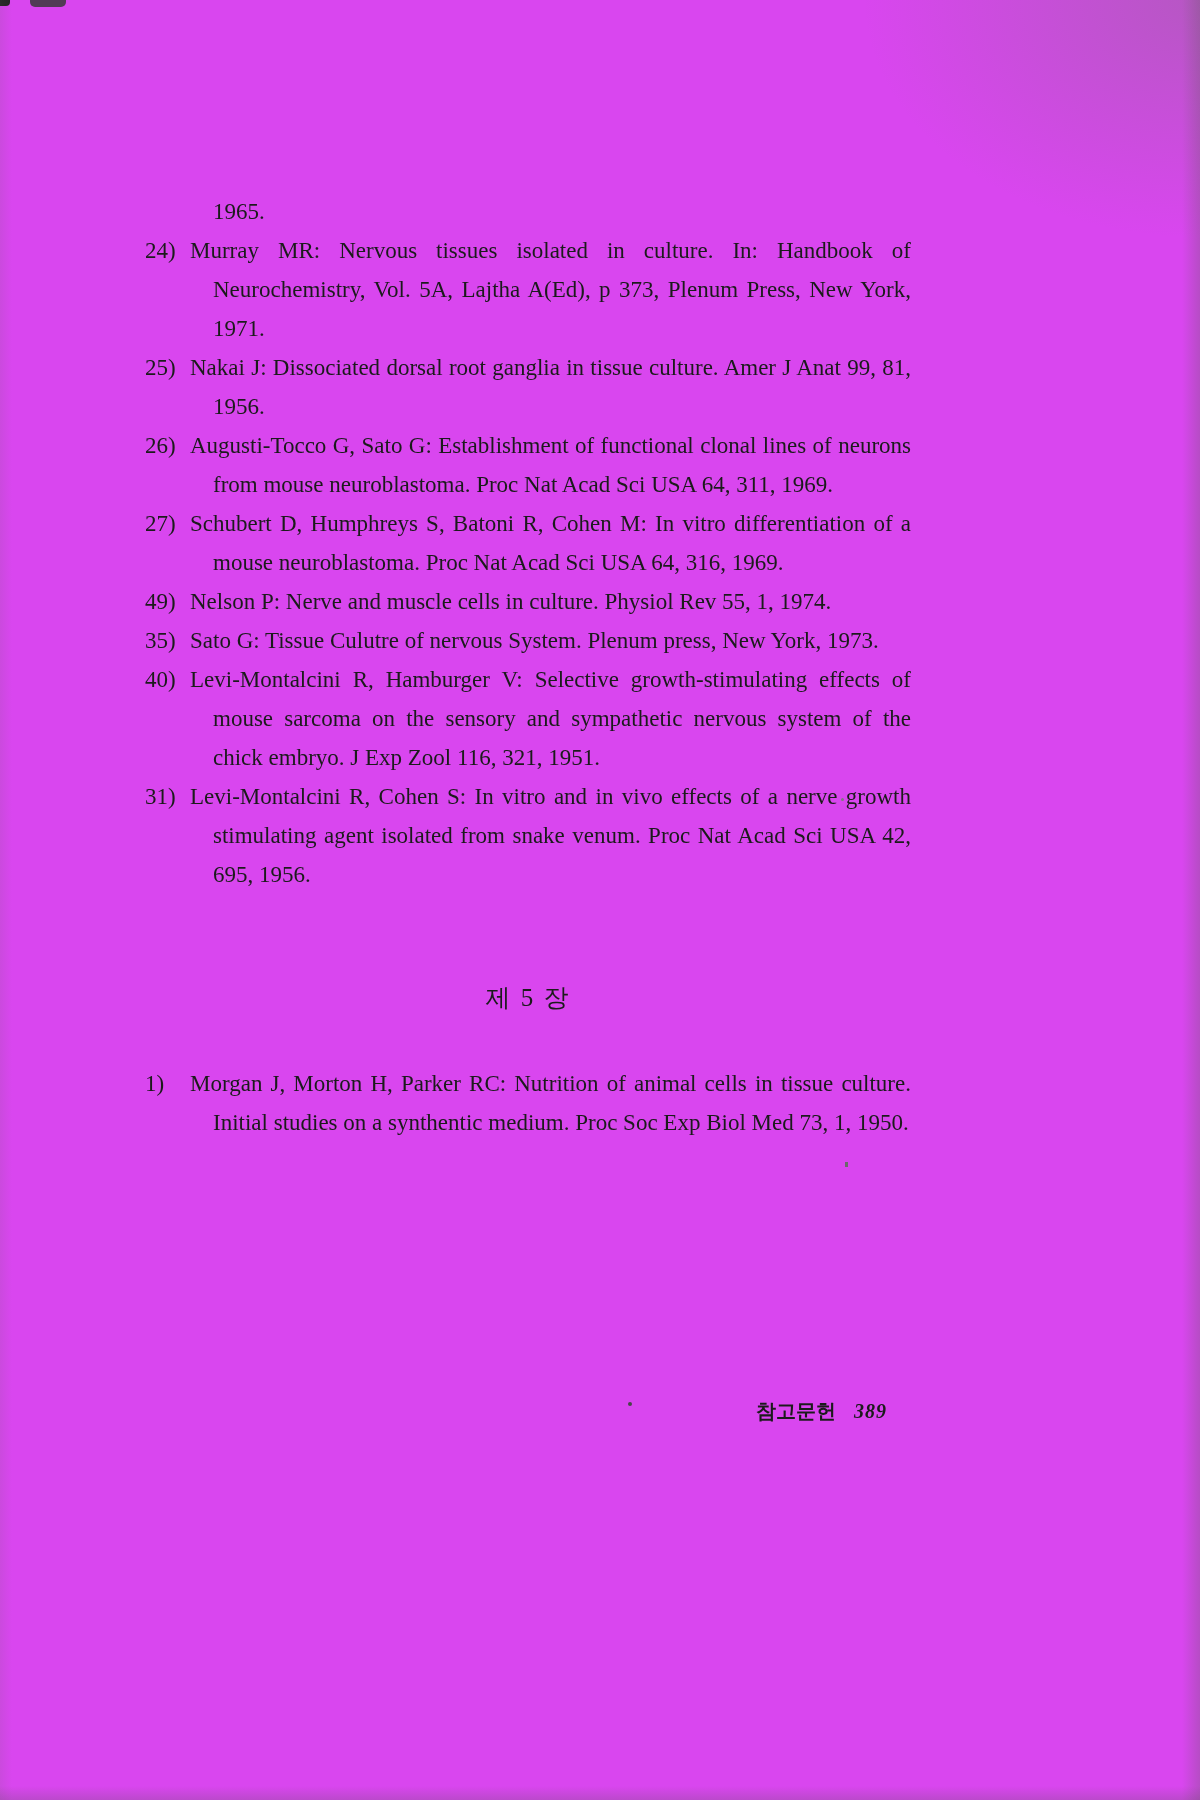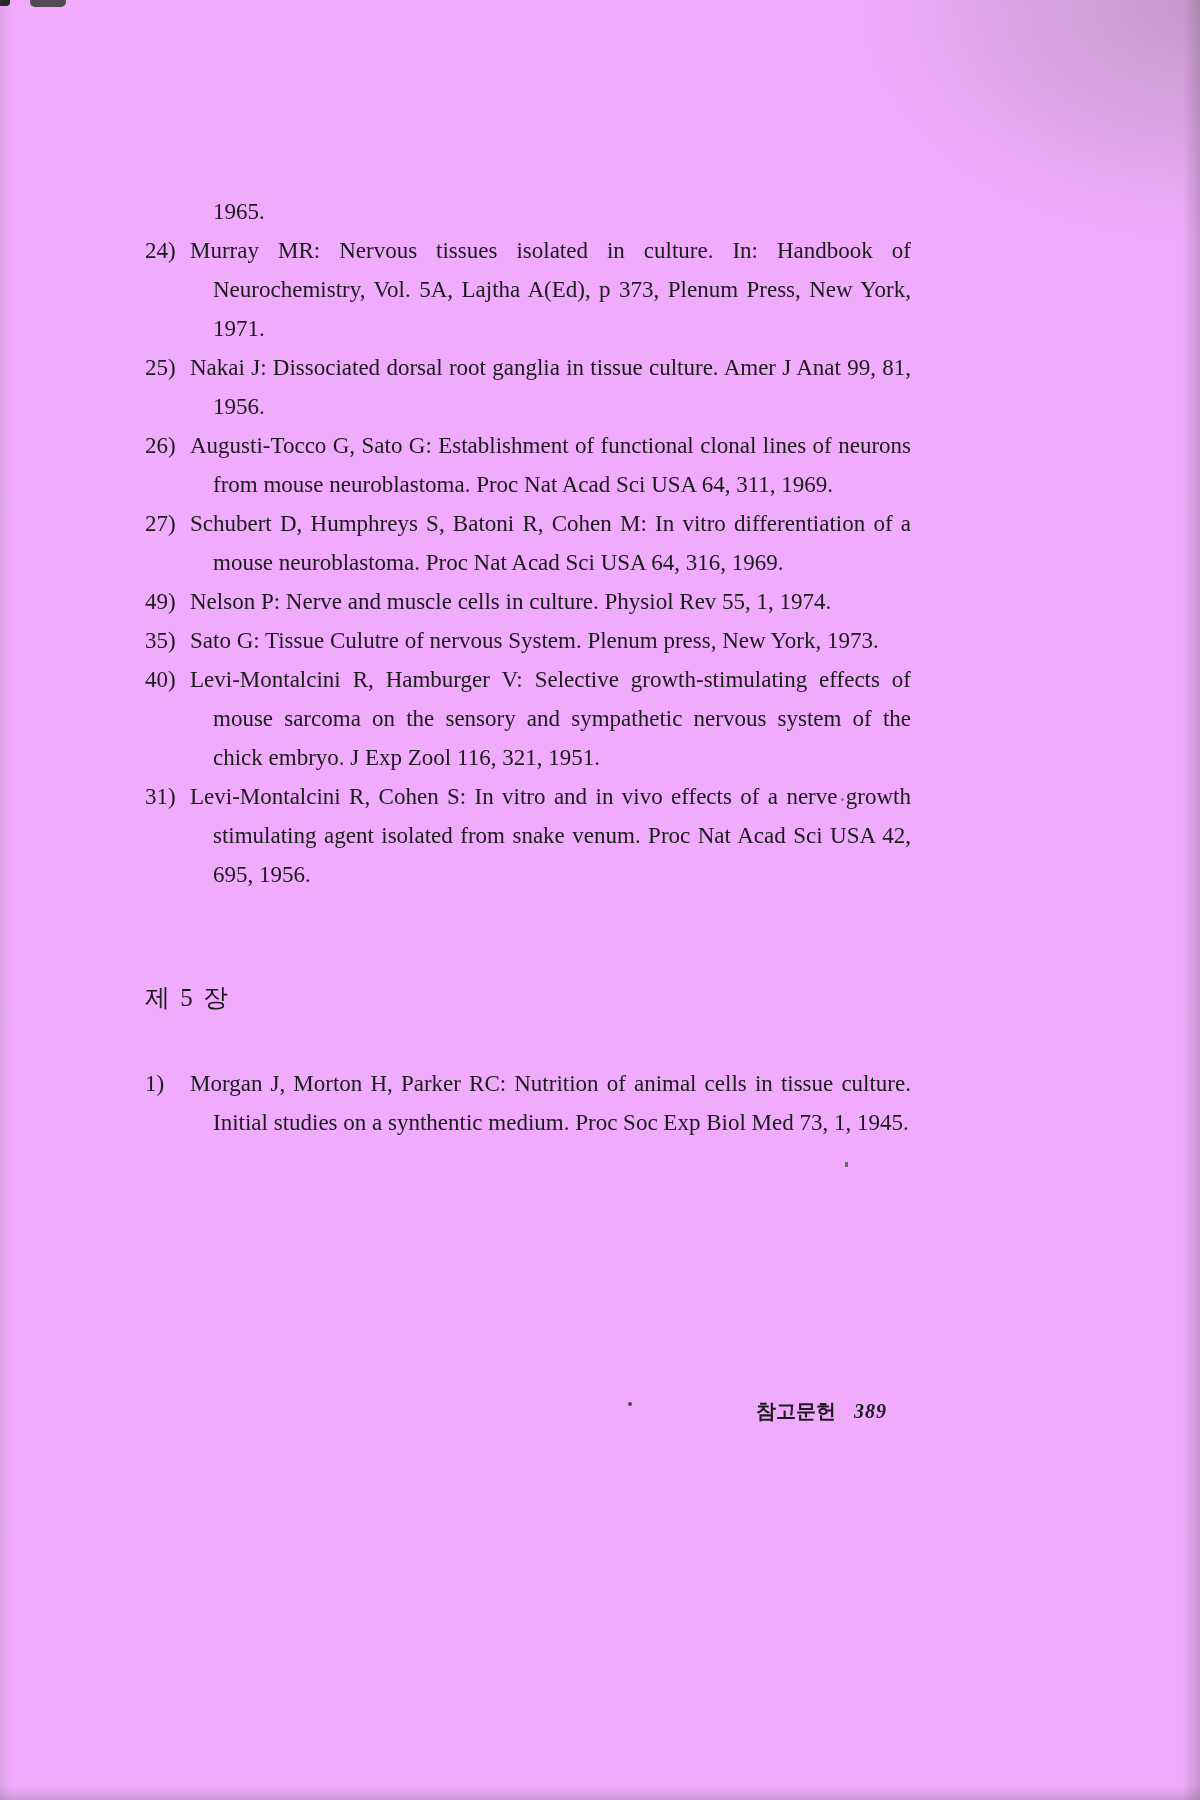--- a/index.html
+++ b/index.html
@@ -9,21 +9,21 @@
   body {
     width: 1200px;
     height: 1800px;
     position: relative;
     background: #fcfbf8;
     overflow: hidden;
   }
   .page {
     position: absolute;
     inset: 0;
-    background: #f0abfc;
+    background: #d946ef;
     overflow: hidden;
     font-family: "Liberation Serif", "DejaVu Serif", serif;
     color: #1b1b1b;
   }
   
   .artifact { position: absolute; pointer-events: none; }
   .speck-a { top: 0; left: 0; width: 10px; height: 6px; background: #242424; border-radius: 0 0 4px 0; }
   .speck-b { top: 0; left: 30px; width: 36px; height: 7px; background: #3a3a3a; border-radius: 0 0 5px 5px; opacity: .85; }
   .top-right-shade {
     top: 0; right: 0; width: 340px; height: 240px;
@@ -63,21 +63,21 @@
     text-align: justify;
   }
   .ref-num {
     display: inline-block;
     width: 45px;
     text-indent: 0;
   }
   .section-heading {
     margin-top: 84px;
     margin-bottom: 46px;
-    text-align: left;
+    text-align: center;
     font-size: 25px;
     line-height: 40px;
     letter-spacing: 2px;
   }
   .footer {
     position: absolute;
     left: 145px;
     top: 1398px;
     width: 742px;
     text-align: right;
@@ -136,21 +136,21 @@
       <span class="ref-num">40)</span><span class="ref-text">Levi-Montalcini R, Hamburger V: Selective growth-stimulating effects of mouse sarcoma on the sensory and sympathetic nervous system of the chick embryo. J Exp Zool 116, 321, 1951.</span>
     </div>
 
     <div class="ref">
       <span class="ref-num">31)</span><span class="ref-text">Levi-Montalcini R, Cohen S: In vitro and in vivo effects of a nerve growth stimulating agent isolated from snake venum. Proc Nat Acad Sci USA 42, 695, 1956.</span>
     </div>
 
     <div class="section-heading">제 5 장</div>
 
     <div class="ref">
-      <span class="ref-num">1)</span><span class="ref-text">Morgan J, Morton H, Parker RC: Nutrition of animal cells in tissue culture. Initial studies on a synthentic medium. Proc Soc Exp Biol Med 73, 1, 1945.</span>
+      <span class="ref-num">1)</span><span class="ref-text">Morgan J, Morton H, Parker RC: Nutrition of animal cells in tissue culture. Initial studies on a synthentic medium. Proc Soc Exp Biol Med 73, 1, 1950.</span>
     </div>
 
   </div>
 
   <div class="footer">
     <span class="footer-label">참고문헌</span><span class="page-number">389</span>
   </div>
 
 </div>
 

